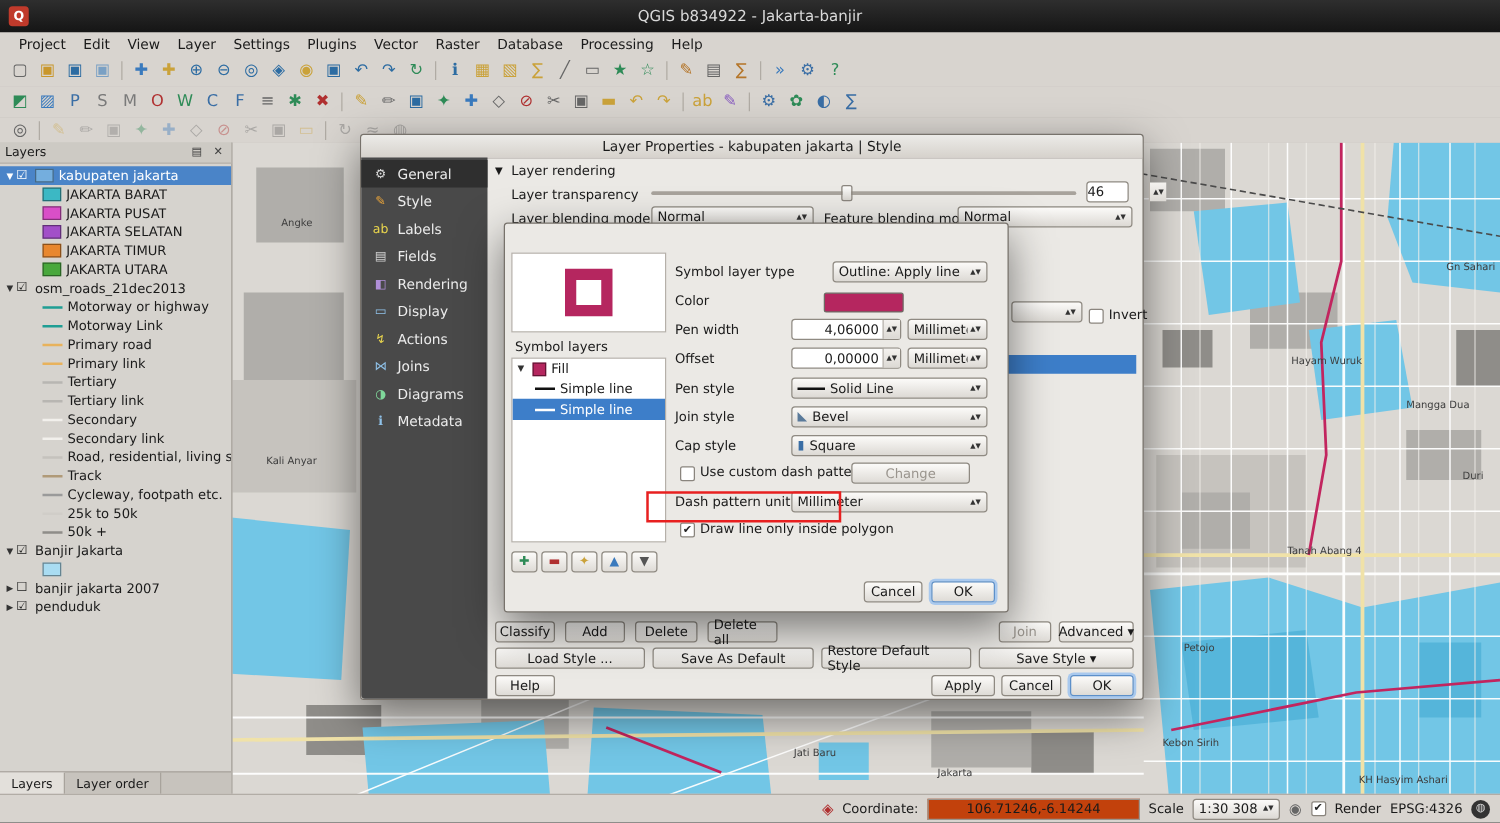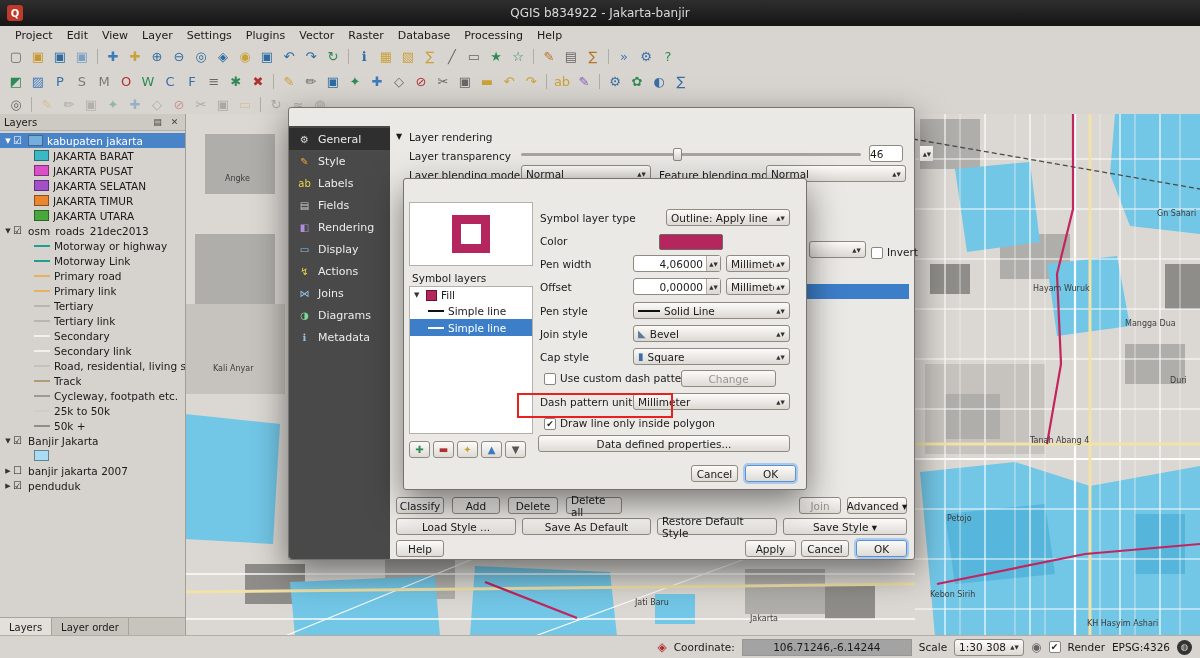--- a/index.html
+++ b/index.html
@@ -47,21 +47,21 @@
   .ptab.active{background:#e3e0db;}
   
   .map{position:absolute;left:185px;top:114px;right:0;bottom:22px;overflow:hidden;background:#dbd8d3;z-index:1;}
   .map svg{position:absolute;left:0;top:0;}
   .map-label{position:absolute;font-size:8px;color:#3d3d3d;white-space:nowrap;}
   
   .statusbar{position:absolute;left:0;right:0;bottom:0;height:22px;background:#d8d4cf;border-top:1px solid #b2ada6;
     display:flex;align-items:center;gap:7px;padding:0 8px;font-size:10.5px;z-index:4;}
   .sb-spacer{flex:1}
   .sb-icon{font-size:12px;}
-  .sb-field{width:168px;height:15px;background:#a3a3a3;border:1px solid #9a958e;display:flex;align-items:center;
+  .sb-field{width:168px;height:15px;background:#c2410c;border:1px solid #9a958e;display:flex;align-items:center;
     justify-content:center;font-size:10.5px;}
   .sb-badge{width:15px;height:15px;border-radius:50%;background:#333;color:#ddd;display:flex;align-items:center;
     justify-content:center;font-size:9px;}
   
   .dialog{position:absolute;background:#ebe9e5;border:1px solid #77726b;border-radius:3px;
     box-shadow:0 12px 34px rgba(0,0,0,.5);}
   .dlg-title{position:absolute;left:0;top:0;right:0;height:18px;background:linear-gradient(#ecebe8,#d6d2cc);
     border-bottom:1px solid #b2ada6;display:flex;align-items:center;justify-content:center;font-size:11px;
     border-radius:3px 3px 0 0;}
   .btn{position:absolute;height:17px;background:linear-gradient(#fcfbf9,#dedbd6);border:1px solid #8f8a82;
@@ -488,20 +488,23 @@
         </div>
       </div>
     <div class="panel-tabs">
 
     <span class="ptab active">Layers</span>
         <span class="ptab">Layer order</span>
       </div>
   </div>
 
   <div class="dialog" id="lp">
+    <div class="dlg-title">
+      <span>Layer Properties - kabupaten jakarta | Style</span>
+    </div>
     <div class="lp-sidebar">
 
     <div class="lp-item current">
           <span class="lp-icon" style="color: rgb(216, 216, 216);">⚙</span>
           <span>General</span>
         </div>
         <div class="lp-item">
           <span class="lp-icon" style="color: rgb(232, 163, 58);">✎</span>
           <span>Style</span>
         </div>
@@ -673,21 +676,20 @@
 
     <span class="lbl-abs" style="left:136px;top:217px;">Dash pattern unit</span>
     <div class="combo" style="left:229px;top:214px;width:157px;">
       <span class="cv">Millimeter</span>
       <span class="ca">▲▼</span>
     </div>
 
     <span class="chkbox checked" style="left:140px;top:239px;"></span>
     <span class="lbl-abs" style="left:156px;top:238px;">Draw line only inside polygon</span>
 
-    <div class="btn" style="left:134px;top:256px;width:252px;">Data defined properties...</div>
 
     <div class="btn" style="left:287px;top:286px;width:47px;">Cancel</div>
     <div class="btn focus" style="left:341px;top:286px;width:51px;">OK</div>
   </div>
 
   <div class="annotation-box" style="left: 517px; top: 393px; width: 152px; height: 21px; border-color: rgb(232, 32, 32);"></div>
 
   <div class="statusbar">
     <span class="sb-spacer"></span>
     <span class="sb-icon" style="color:#b03030;">◈</span>

